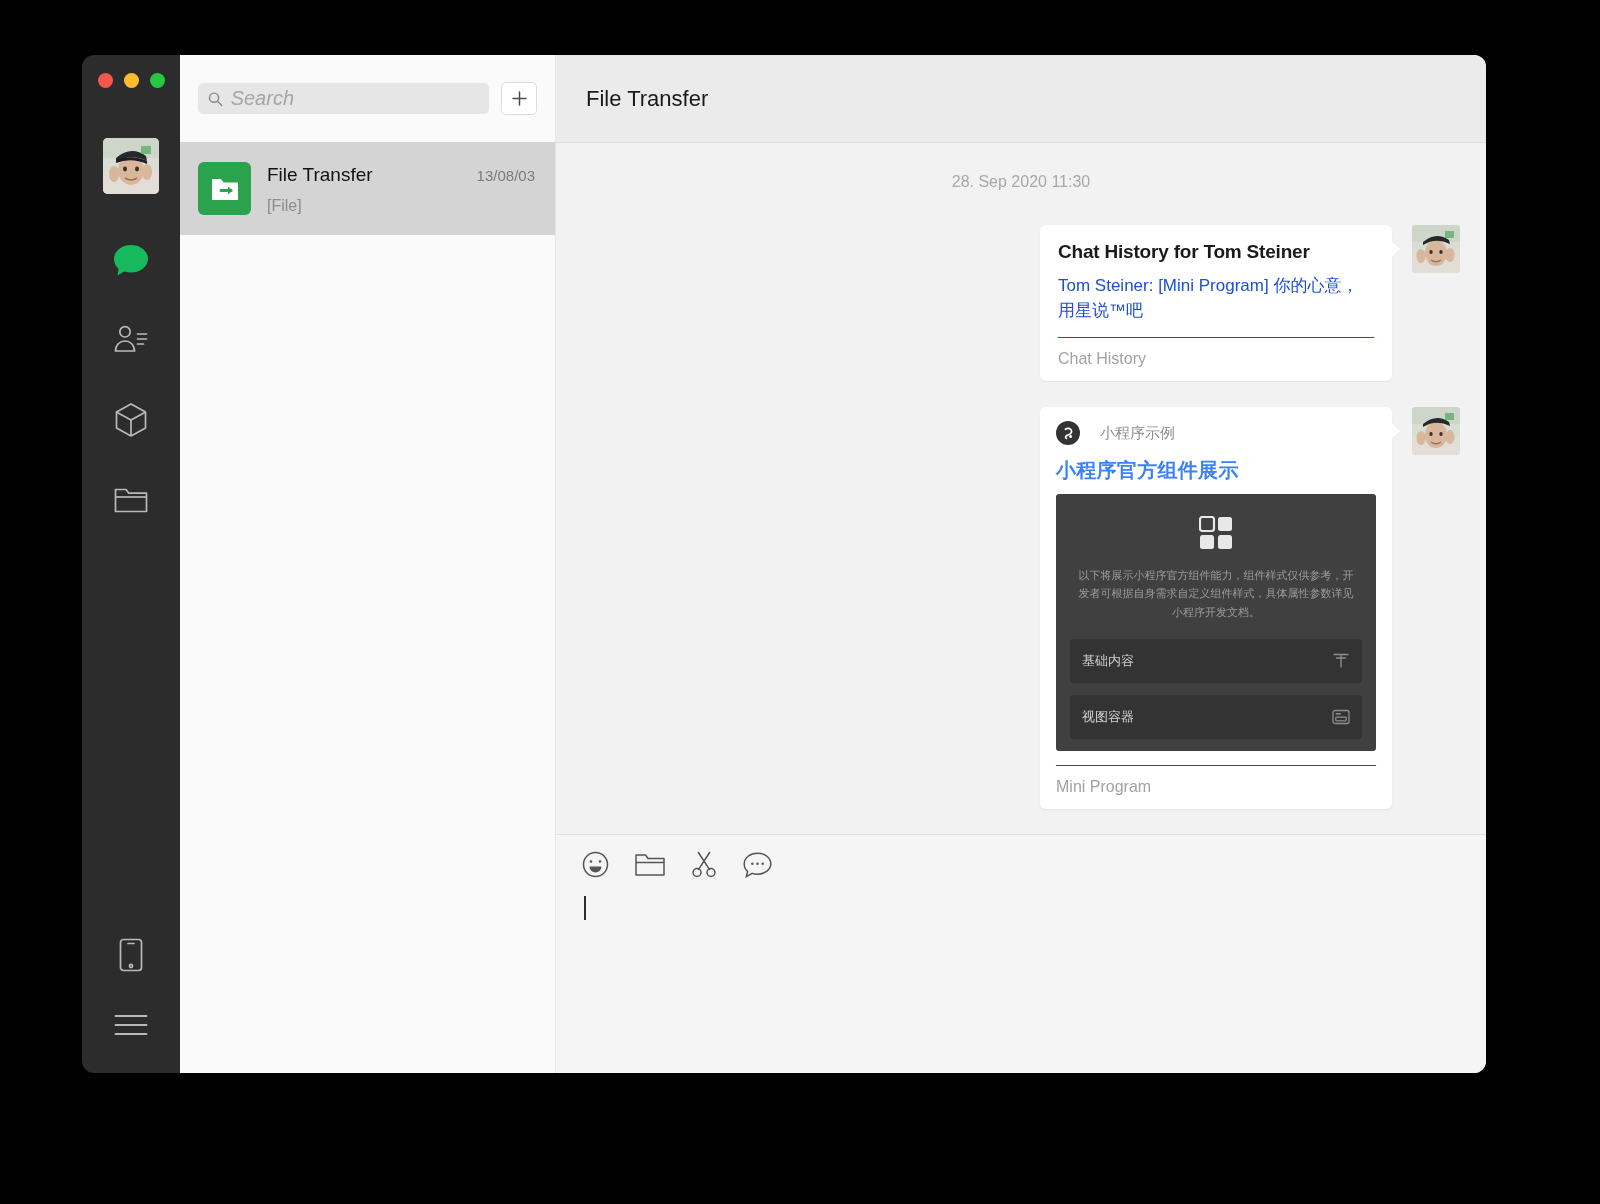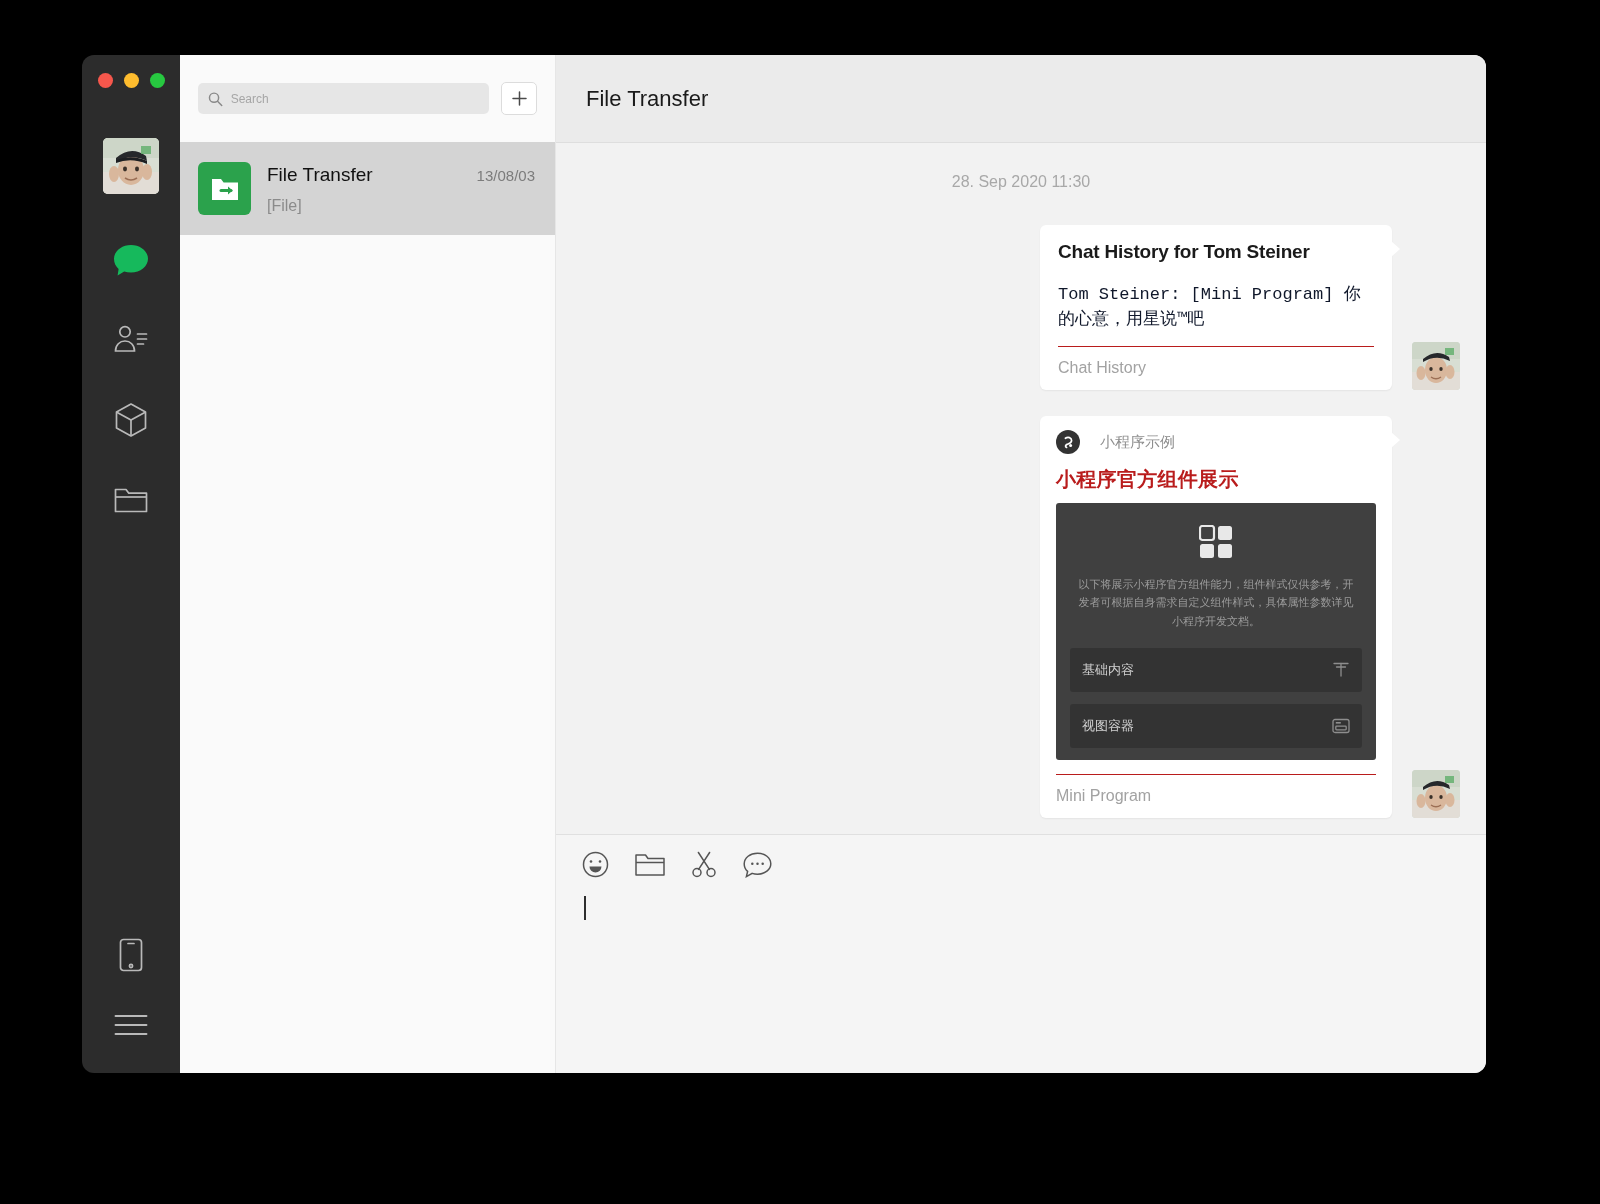--- a/index.html
+++ b/index.html
@@ -100,25 +100,26 @@
     border-radius: 5px;
     display: flex;
     align-items: center;
     padding: 0 10px;
     gap: 8px;
   }
   .search-box input {
     border: none;
     outline: none;
     background: transparent;
-    font-size: 12px;
+    font-size: 20px;
     color: #4c1d95;
     font-family: "Liberation Sans", sans-serif;
     width: 100%;
     padding: 0;
+    font-style: italic;
   }
   .search-box input::placeholder { color: #a6a6a6; }
   .add-btn {
     width: 34px; height: 31px;
     border: 1px solid #dcdcdc;
     background: #ffffff;
     border-radius: 5px;
     display: flex; align-items: center; justify-content: center;
     cursor: pointer;
     color: #444;
@@ -173,21 +174,21 @@
   .day-stamp {
     text-align: center;
     color: #a8a8a8;
     font-size: 16px;
     margin-bottom: 34px;
   }
 
   .msg-row {
     display: flex;
     justify-content: flex-end;
-    align-items: flex-end;
+    align-items: flex-start;
     margin-bottom: 26px;
   }
   .bubble {
     background: #ffffff;
     border-radius: 6px;
     position: relative;
     box-shadow: 0 1px 2px rgba(0,0,0,0.06);
   }
   .bubble::after {
     content: "";
@@ -205,40 +206,40 @@
     margin-left: 20px;
     overflow: hidden;
     flex: 0 0 48px;
     background: #cfd6cb;
     position: relative;
   }
 
   
   .card-history { width: 316px; padding: 16px 18px 0 18px; }
   .ch-title { font-size: 19px; font-weight: bold; color: #1a1a1a; letter-spacing: -0.2px; }
-  .ch-desc { font-size: 17px; color: #0f172a; line-height: 1.45; margin-top: 20px; font-family: Liberation Mono, monospace; }
+  .ch-desc { font-size: 17px; color: #1d4ed8; line-height: 1.45; margin-top: 11px; }
   .card-foot {
     border-top: 1px solid #b91c1c;
     margin-top: 14px;
     padding: 12px 0 13px 0;
     font-size: 16px;
     color: #a2a2a2;
   }
 
   
   .card-mini { width: 320px; padding: 14px 16px 0 16px; }
   .mp-head { display: flex; align-items: center; gap: 20px; }
   .mp-logo {
     width: 24px; height: 24px; border-radius: 50%;
     background: #333333;
     display: flex; align-items: center; justify-content: center;
     flex: 0 0 24px;
   }
   .mp-src { font-size: 15px; color: #8d8d8d; }
-  .mp-title { font-size: 20px; color: #b91c1c; font-weight: bold; margin: 12px 0 10px 0; letter-spacing: 0.3px; }
+  .mp-title { font-size: 20px; color: #3b82f6; font-weight: bold; margin: 12px 0 10px 0; letter-spacing: 0.3px; }
   .mp-preview {
     background: #404040;
     border-radius: 3px;
     padding: 22px 0 0 0;
     overflow: hidden;
   }
   .mp-grid { display: flex; justify-content: center; margin-bottom: 16px; }
   .mp-blurb {
     color: #9b9b9b;
     font-size: 11px;

